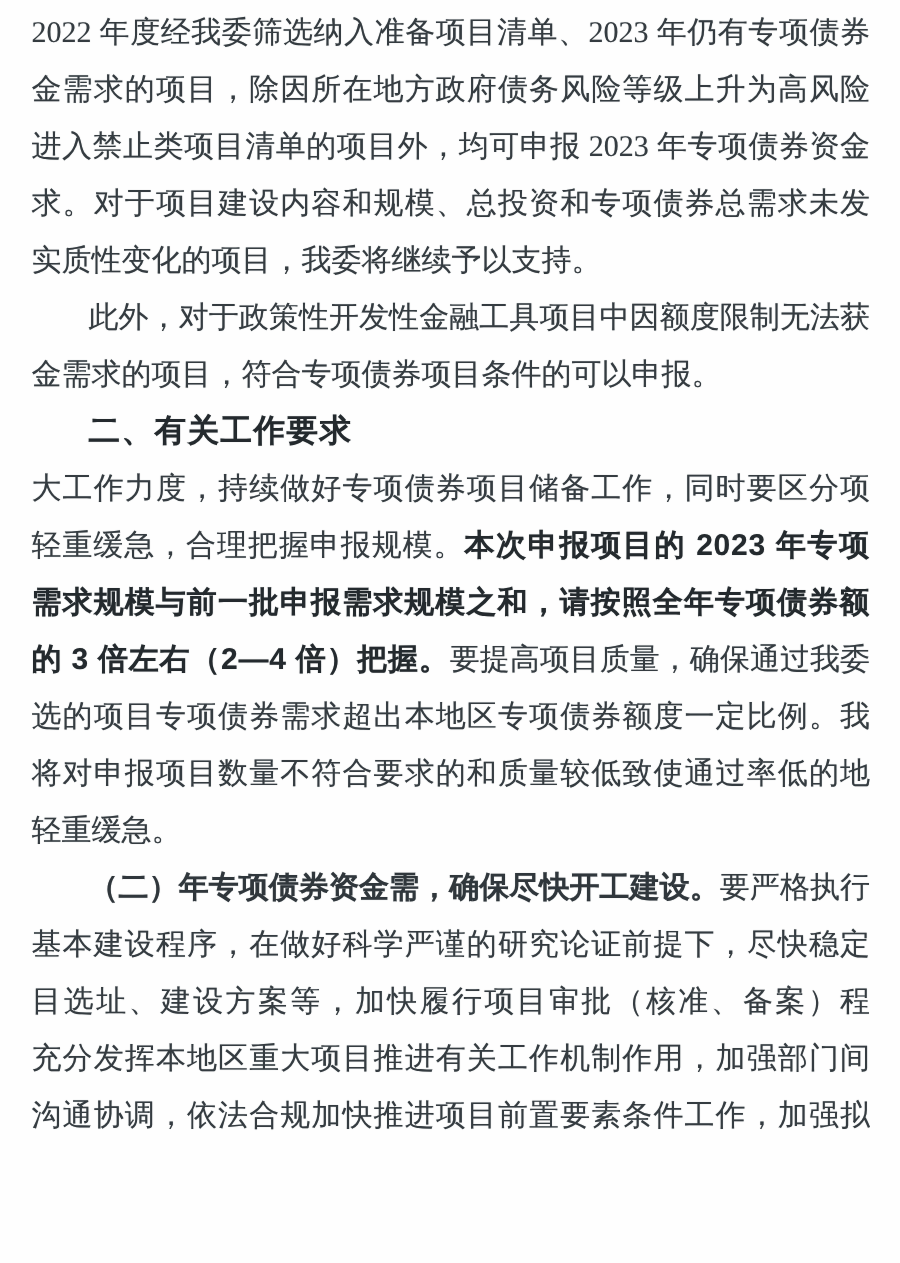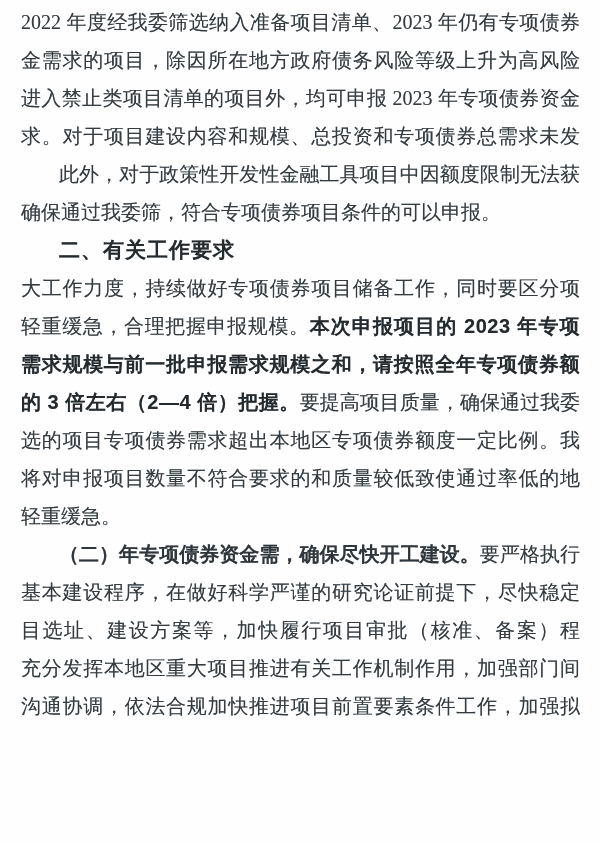--- a/index.html
+++ b/index.html
@@ -66,24 +66,25 @@
 
 
   <p class="l"><span>2022 年度经我委筛选纳入准备项目清单、2023 年仍有专项债券资</span></p>
 
   <p class="l"><span>金需求的项目，除因所在地方政府债务风险等级上升为高风险而</span></p>
 
   <p class="l"><span>进入禁止类项目清单的项目外，均可申报 2023 年专项债券资金需</span></p>
 
   <p class="l"><span>求。对于项目建设内容和规模、总投资和专项债券总需求未发生</span></p>
 
+  <p class="l short"><span>实质性变化的项目，我委将继续予以支持。</span></p>
 
   <p class="l ind"><span>此外，对于政策性开发性金融工具项目中因额度限制无法获</span></p>
 
-  <p class="l short"><span>确保通过我委筛，符合专项债券项目条件的可以申报。</span></p>
+  <p class="l short"><span>金需求的项目，符合专项债券项目条件的可以申报。</span></p>
 
   <p class="l short ind"><span class="head">二、有关工作要求</span></p>
 
 
   <p class="l"><span>大工作力度，持续做好专项债券项目储备工作，同时要区分项目</span></p>
 
   <p class="l"><span>轻重缓急，合理把握申报规模。</span><span class="bh">本次申报项目的 2023 年专项债券</span></p>
 
   <p class="l"><span class="bh">需求规模与前一批申报需求规模之和，请按照全年专项债券额度</span></p>
 

